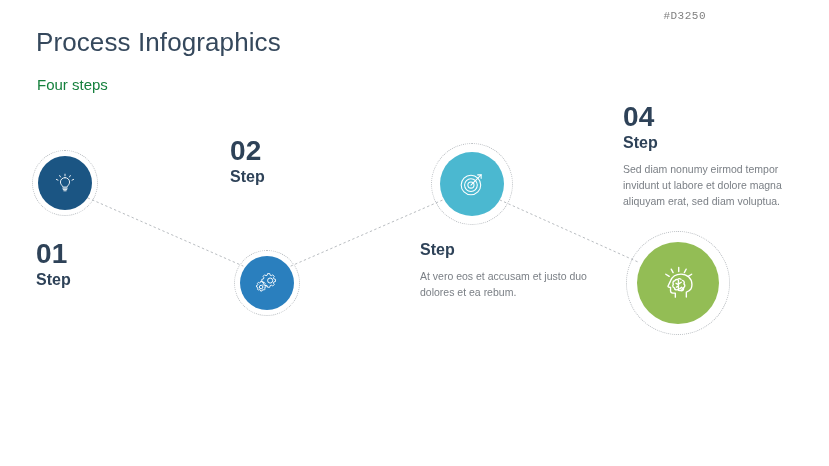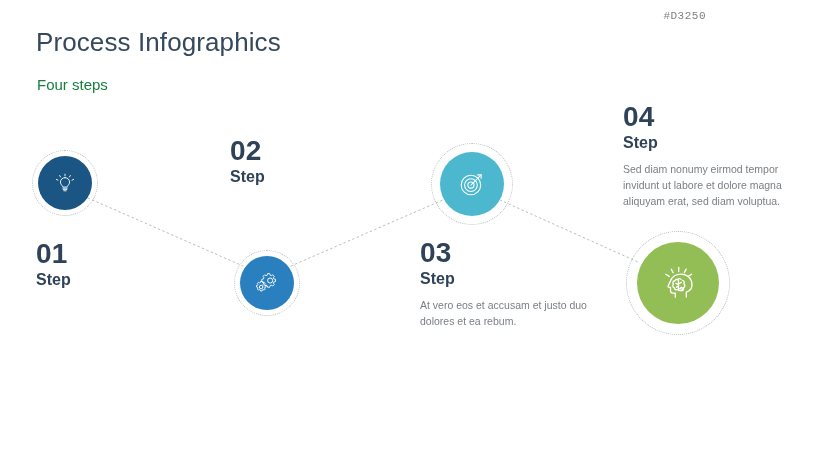--- a/index.html
+++ b/index.html
@@ -117,21 +117,20 @@
           <circle cx="15" cy="17" r="9.2"></circle>
           <circle cx="15" cy="17" r="6"></circle>
           <circle cx="15" cy="17" r="2.9"></circle>
           <path d="M15 17l9.6-9.6"></path>
           <path d="M21.3 7.4h3.3V10.7"></path>
         </g>
       </svg>
     </div>
   </div>
   <div class="block" style="left:420px;top:238px;width:170px;">
-    <div class="num">03</div>
     <div class="steplabel">Step</div>
     <div class="body">At vero eos et accusam et justo duo dolores et ea rebum.</div>
   </div>
 
   <div class="node" style="left:637px;top:242px;width:82px;height:82px;">
     <div class="ring" style="left:-11px;top:-11px;width:104px;height:104px;"></div>
     <div class="disc" style="left:0;top:0;width:82px;height:82px;background:#93bd55;">
       <svg width="46" height="46" viewBox="0 0 32 32">
         <g fill="none" stroke="#ffffff" stroke-width="0.95" stroke-linecap="round" stroke-linejoin="round">
           <path d="M21.8 25.8v-3.4c1.6-.5 2.6-1.3 3.2-2.3.5-.9.7-1.9.7-3 0-4.2-3.4-7.3-7.6-7.3-3.3 0-6.2 1.9-7.3 4.7l-1.7 3.6c-.15.35.05.7.45.78l1.25.25v2.3c0 .9.75 1.65 1.65 1.65h1.7v2.75"></path>

